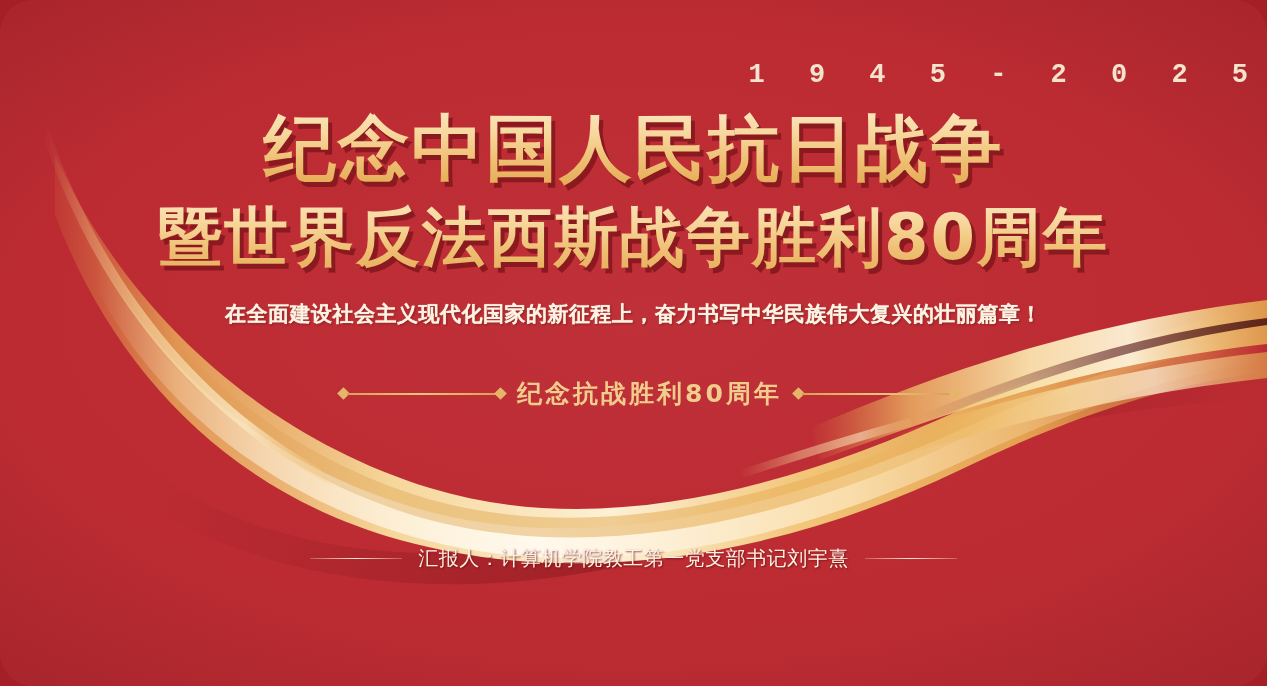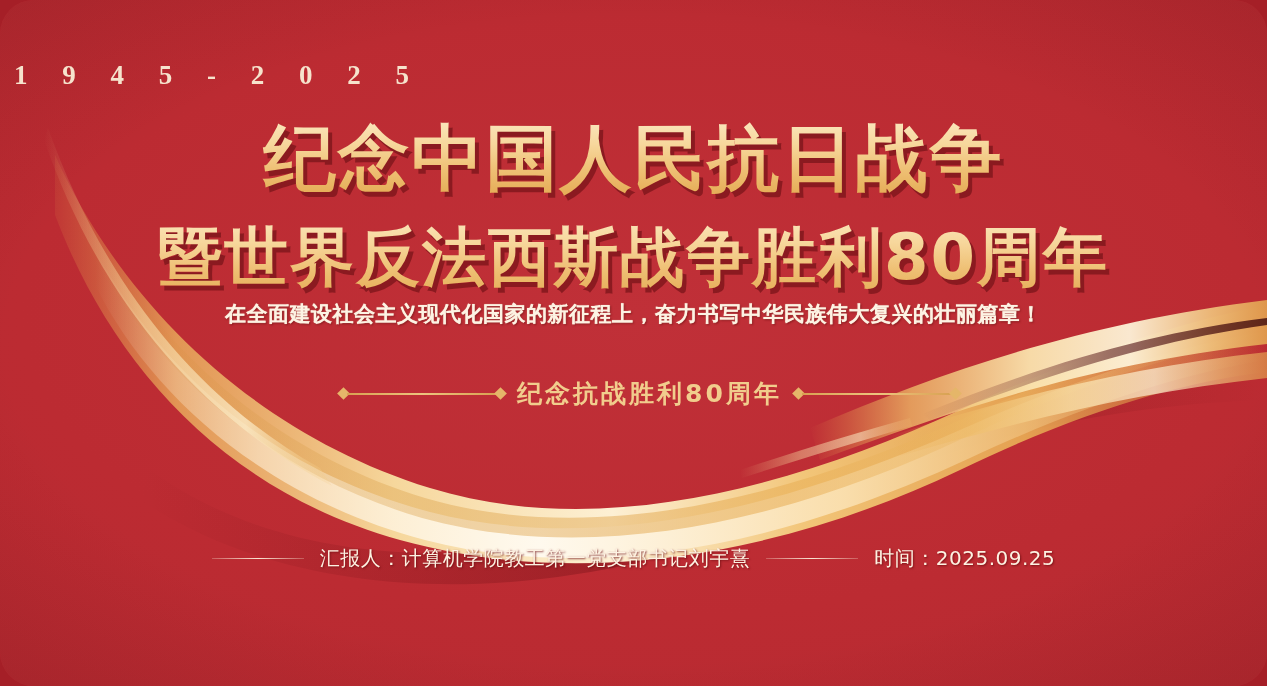--- a/index.html
+++ b/index.html
@@ -59,27 +59,27 @@
     position: absolute;
     inset: 0;
     z-index: 5;
   }
 
   .year-range {
     position: absolute;
     top: 60px;
     left: 0;
     width: 1262px;
-    text-align: left;
+    text-align: right;
     font-size: 27px;
     font-weight: 700;
     letter-spacing: 14px;
     text-indent: 14px;
     color: #f6e3cd;
-    font-family: Liberation Serif, serif;
+    font-family: Liberation Mono, monospace;
   }
 
   .title-block {
     position: absolute;
     top: 105px;
     left: 0;
     width: 1267px;
     text-align: center;
   }
 
@@ -89,21 +89,20 @@
     font-size: 72px;
     line-height: 86px;
     letter-spacing: 2px;
     background: linear-gradient(180deg, #fbe9c4 0%, #f7d79c 34%, #efc176 62%, #e3a74f 100%);
     -webkit-background-clip: text;
     background-clip: text;
     color: transparent;
     -webkit-text-fill-color: transparent;
     filter: drop-shadow(4px 5px 0px rgba(122,20,25,0.75));
     white-space: nowrap;
-    margin-top: 10px;
   }
   .title-line.line2 {
     font-size: 64px;
     line-height: 92px;
   }
 
   .subtitle {
     position: absolute;
     top: 300px;
     left: 0;
@@ -328,18 +327,17 @@
           <span class="dia left"></span>
           <span class="bar"></span>
           <span class="dia right"></span>
         </span>
       </div>
 
       <div class="footer">
         <span class="rule"></span>
         <span class="presenter">汇报人：计算机学院教工第一党支部书记刘宇熹</span>
         <span class="rule"></span>
-        <span class="date">时间：2025.09.25</span>
       </div>
 
     </div>
   </div>
 </div>
 
 </body></html>

